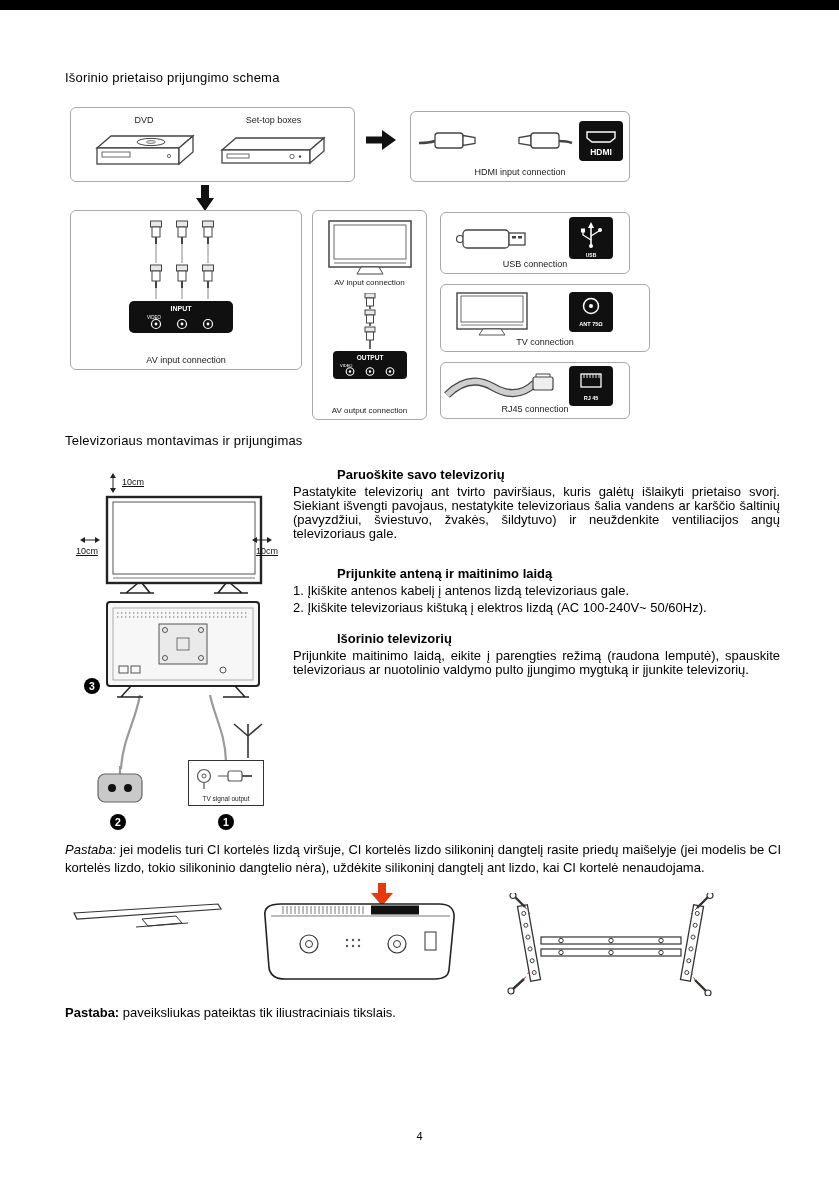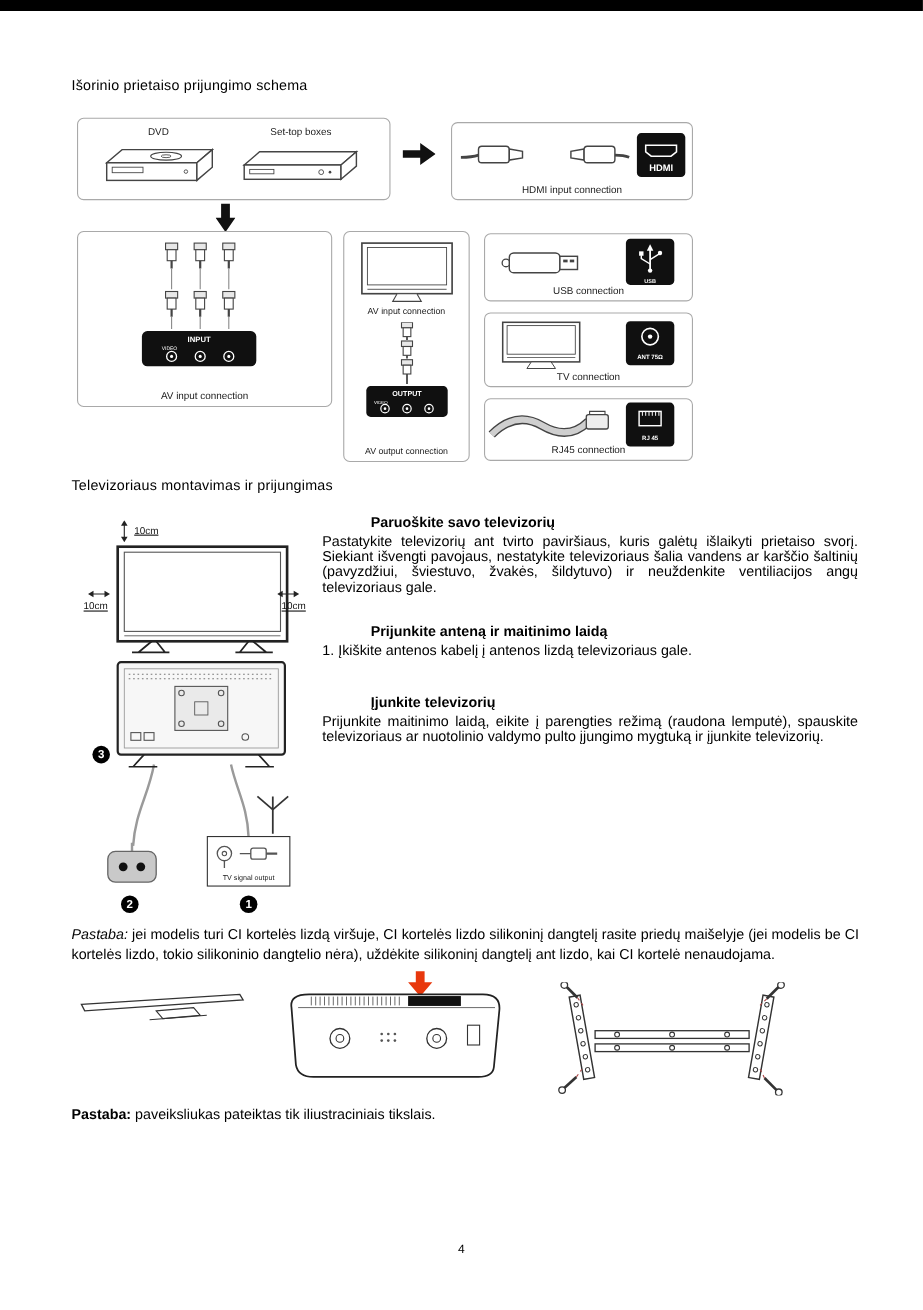--- a/index.html
+++ b/index.html
@@ -179,21 +179,21 @@
       </g>
       <polygon points="150,7 147,13 153,13" fill="#fff"></polygon>
       <rect x="140" y="13.5" width="4" height="4" fill="#fff"></rect>
       <circle cx="159" cy="15" r="2" fill="#fff"></circle>
       <circle cx="150" cy="31" r="2" fill="#fff"></circle>
       <text x="150" y="42" text-anchor="middle" font-size="5" font-weight="bold" fill="#fff">USB</text>
     </svg>
     <div class="cap boxcap">USB connection</div>
   </div>
 
-  <div class="frame" style="left:440px; top:284px; width:190px; height:68px;">
+  <div class="frame" style="left:440px; top:284px; width:210px; height:68px;">
     <svg class="abs" style="left:0; top:4px;" width="190" height="48" viewBox="0 0 190 48">
       <rect x="16" y="4" width="70" height="36" fill="#fff" stroke="#444" stroke-width="1.4"></rect>
       <rect x="20" y="7" width="62" height="26" fill="#fff" stroke="#444" stroke-width="0.8"></rect>
       <line x1="20" y1="36" x2="82" y2="36" stroke="#444" stroke-width="0.7"></line>
       <polygon points="42,40 60,40 64,46 38,46" fill="#fff" stroke="#444" stroke-width="0.9"></polygon>
       <rect x="128" y="3" width="44" height="40" rx="4" fill="#101010"></rect>
       <circle cx="150" cy="17" r="7.5" fill="none" stroke="#fff" stroke-width="1.5"></circle>
       <circle cx="150" cy="17" r="2" fill="#fff"></circle>
       <text x="150" y="37" text-anchor="middle" font-size="5.5" font-weight="bold" fill="#fff">ANT 75Ω</text>
     </svg>
@@ -298,22 +298,23 @@
     </svg>
     <div class="cap" style="left:0; right:0; bottom:3px; font-size:6.5px;">TV signal output</div>
   </div>
   <div class="badge" style="left:218px; top:814px;">1</div>
 
   <div class="head-b" style="left:293px; top:467px;">Paruoškite savo televizorių</div>
   <div class="body-text" style="left:293px; top:485px; width:487px;">Pastatykite televizorių ant tvirto paviršiaus, kuris galėtų išlaikyti prietaiso svorį. Siekiant išvengti pavojaus, nestatykite televizoriaus šalia vandens ar karščio šaltinių (pavyzdžiui, šviestuvo, žvakės, šildytuvo) ir neuždenkite ventiliacijos angų televizoriaus gale.</div>
 
   <div class="head-b" style="left:293px; top:566px;text-align:right;">Prijunkite anteną ir maitinimo laidą</div>
   <div class="body-text step" style="left:293px; top:584px; width:487px;">1.   Įkiškite antenos kabelį į antenos lizdą televizoriaus gale.</div>
-
-  <div class="head-b" style="left:293px; top:631px;">Įjunkite televizorių</div>
+  <div class="body-text step" style="left:293px; top:601px; width:487px;">2.   Įkiškite televizoriaus kištuką į elektros lizdą (AC 100-240V~ 50/60Hz).</div>
+
+  <div class="head-b" style="left:293px; top:631px;">Išorinio televizorių</div>
   <div class="body-text" style="left:293px; top:649px; width:487px;">Prijunkite maitinimo laidą, eikite į parengties režimą (raudona lemputė), spauskite televizoriaus ar nuotolinio valdymo pulto  įjungimo mygtuką ir įjunkite televizorių.</div>
 
   <div class="note" style="left:65px; top:841px; width:716px;">
     <span class="italic">Pastaba:</span><span> jei modelis turi CI kortelės lizdą viršuje, CI kortelės lizdo silikoninį dangtelį rasite priedų maišelyje (jei modelis be CI kortelės lizdo, tokio silikoninio dangtelio nėra), uždėkite silikoninį dangtelį ant lizdo, kai CI kortelė nenaudojama.</span>
   </div>
 
   <svg class="abs" style="left:70px; top:897px;" width="155" height="38" viewBox="0 0 155 38">
     <polygon points="4,16 148,7 151,12 7,22" fill="#fff" stroke="#333" stroke-width="1.2"></polygon>
     <polygon points="72,22 106,19 112,26 78,29" fill="#fff" stroke="#333" stroke-width="1"></polygon>
     <line x1="66" y1="30" x2="118" y2="26" stroke="#333" stroke-width="1"></line>

